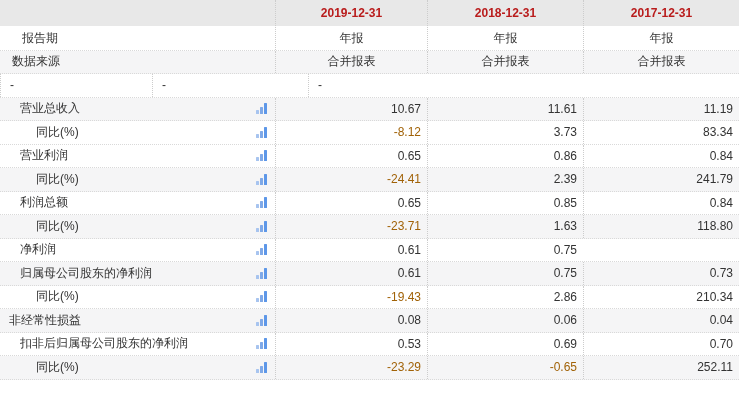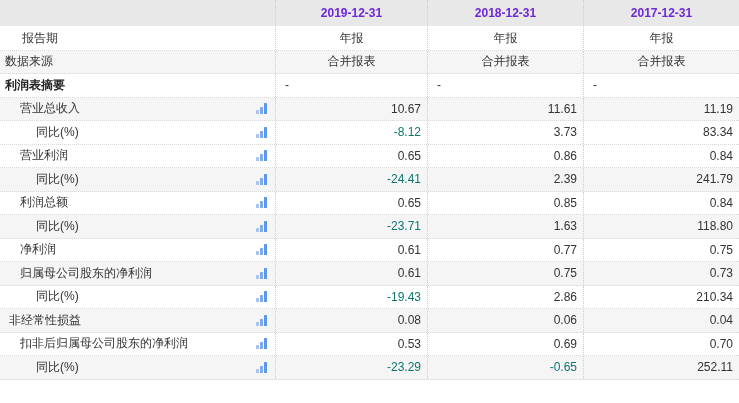--- a/index.html
+++ b/index.html
@@ -9,39 +9,39 @@
     font-size:12px;color:#333;
   }
   .fin-table{width:739px;height:403px;}
   .row{
     display:flex;height:23.5px;box-sizing:border-box;
     border-bottom:1px dotted #d9d9d9;background:#ffffff;
   }
   .row.alt{background:#f5f5f6;}
   .row.header{
     height:27px;background:#e8e8e8;border-bottom:1px solid #ffffff;
-    font-weight:bold;color:#6d28d9;
+    font-weight:bold;color:#b91c1c;
   }
   .cell{
     box-sizing:border-box;height:100%;display:flex;align-items:center;
     white-space:nowrap;overflow:hidden;
   }
   .label-cell{
     width:275px;justify-content:space-between;padding-right:8px;
   }
   .label-text{overflow:hidden;text-overflow:ellipsis;}
   .label-text.bold{font-weight:bold;color:#222;}
   .val-cell{border-left:1px dotted #cccccc;}
   .c1{width:152px;}
   .c2{width:156px;}
   .c3{width:156px;}
   .val-num{justify-content:flex-end;padding-right:6px;}
   .val-center{justify-content:center;}
   .val-dash{justify-content:flex-start;padding-left:9px;}
-  .neg{color:#0f766e;}
+  .neg{color:#a16207;}
   .bar-icon{
     display:inline-flex;align-items:flex-end;gap:1px;height:11px;flex:none;
     cursor:pointer;
   }
   .bar-icon i{display:block;width:3px;border-radius:0.5px;}
   .bar-icon i.b1{height:4px;background:#a7c4ef;}
   .bar-icon i.b2{height:7px;background:#7fa9e8;}
   .bar-icon i.b3{height:11px;background:#5d97e8;}
 </style>
 </head>
@@ -57,31 +57,28 @@
   <div id="table-body">
       <div class="row">
         <div class="cell label-cell" style="padding-left: 22px;">
           <span class="label-text">报告期</span>
         </div>
         <div class="cell val-cell c1 val-center">年报</div>
         <div class="cell val-cell c2 val-center">年报</div>
         <div class="cell val-cell c3 val-center">年报</div>
       </div>
       <div class="row alt">
-        <div class="cell label-cell" style="padding-left: 5px;">
+        <div class="cell label-cell" style="padding-left: 12px;">
           <span class="label-text">数据来源</span>
         </div>
         <div class="cell val-cell c1 val-center">合并报表</div>
         <div class="cell val-cell c2 val-center">合并报表</div>
         <div class="cell val-cell c3 val-center">合并报表</div>
       </div>
       <div class="row">
-        <div class="cell label-cell" style="padding-left: 5px;">
-          <span class="label-text bold">利润表摘要</span>
-        </div>
         <div class="cell val-cell c1 val-dash">-</div>
         <div class="cell val-cell c2 val-dash">-</div>
         <div class="cell val-cell c3 val-dash">-</div>
       </div>
       <div class="row alt">
         <div class="cell label-cell" style="padding-left: 20px;">
           <span class="label-text">营业总收入</span>
           <span class="bar-icon">
             <i class="b1"></i>
             <i class="b2"></i>
@@ -160,21 +157,20 @@
       <div class="row">
         <div class="cell label-cell" style="padding-left: 20px;">
           <span class="label-text">净利润</span>
           <span class="bar-icon">
             <i class="b1"></i>
             <i class="b2"></i>
             <i class="b3"></i>
           </span>
         </div>
         <div class="cell val-cell c1 val-num">0.61</div>
-        <div class="cell val-cell c2 val-num">0.77</div>
         <div class="cell val-cell c3 val-num">0.75</div>
       </div>
       <div class="row alt">
         <div class="cell label-cell" style="padding-left: 20px;">
           <span class="label-text">归属母公司股东的净利润</span>
           <span class="bar-icon">
             <i class="b1"></i>
             <i class="b2"></i>
             <i class="b3"></i>
           </span>

